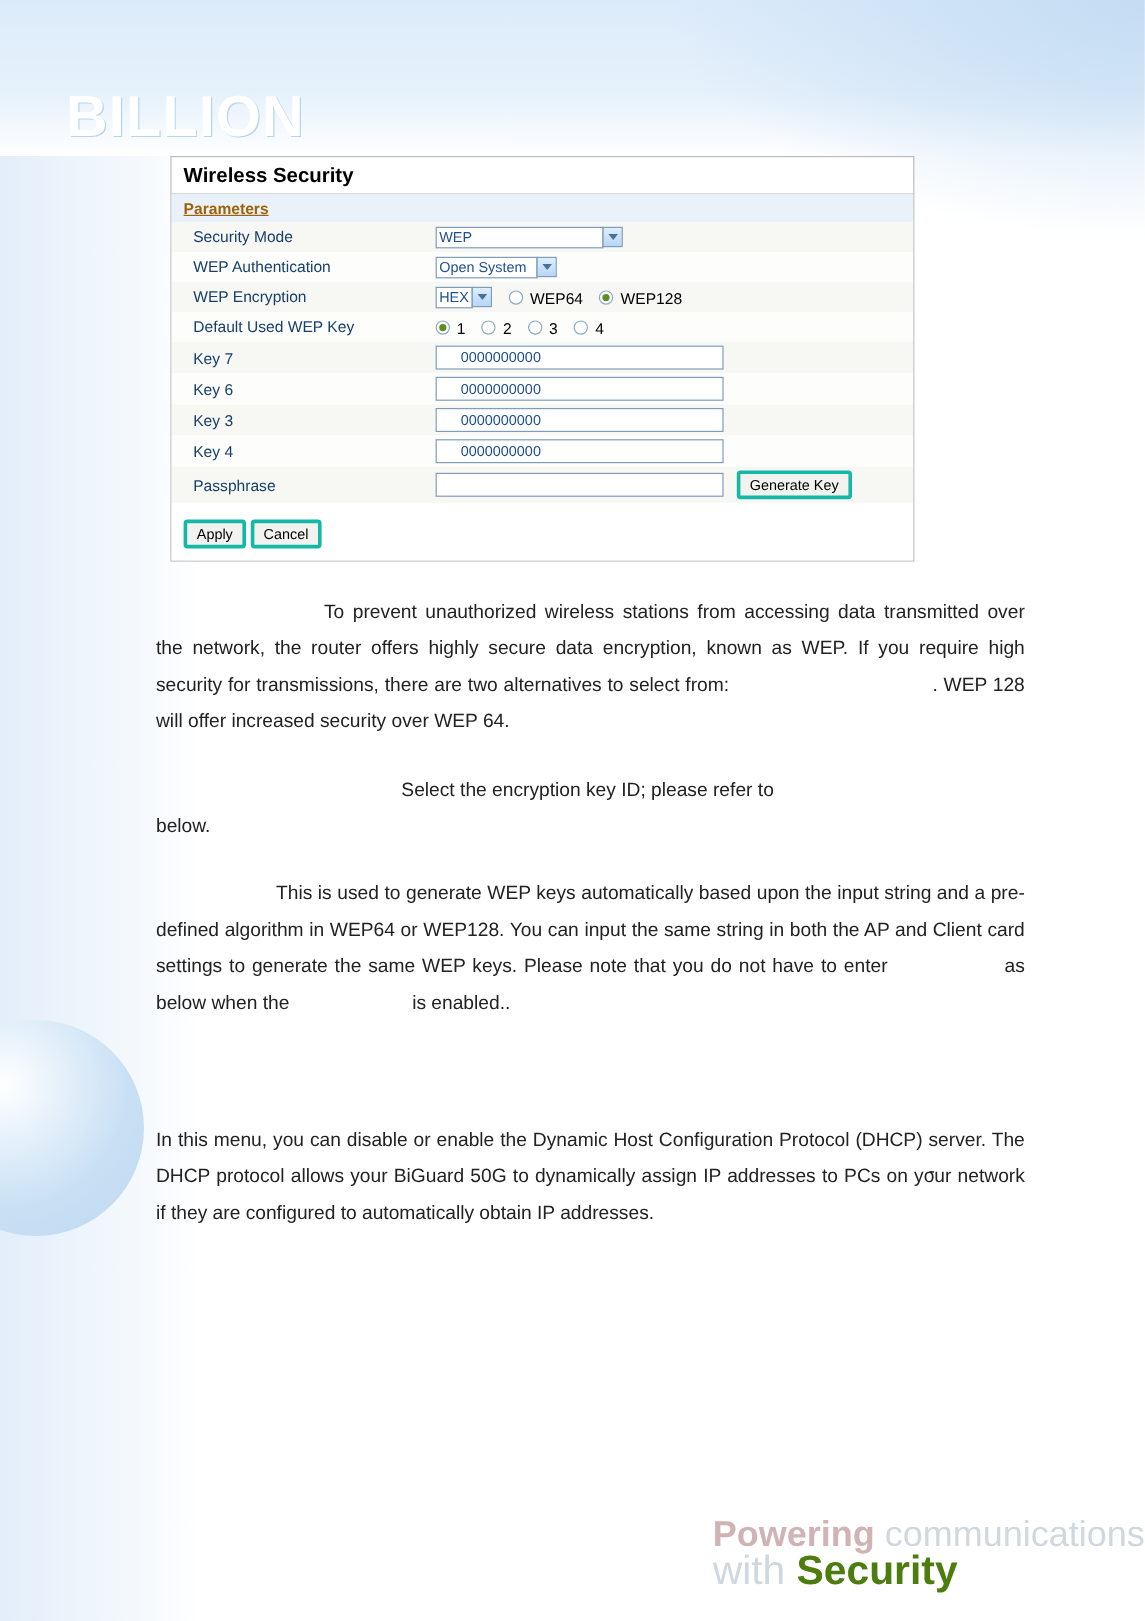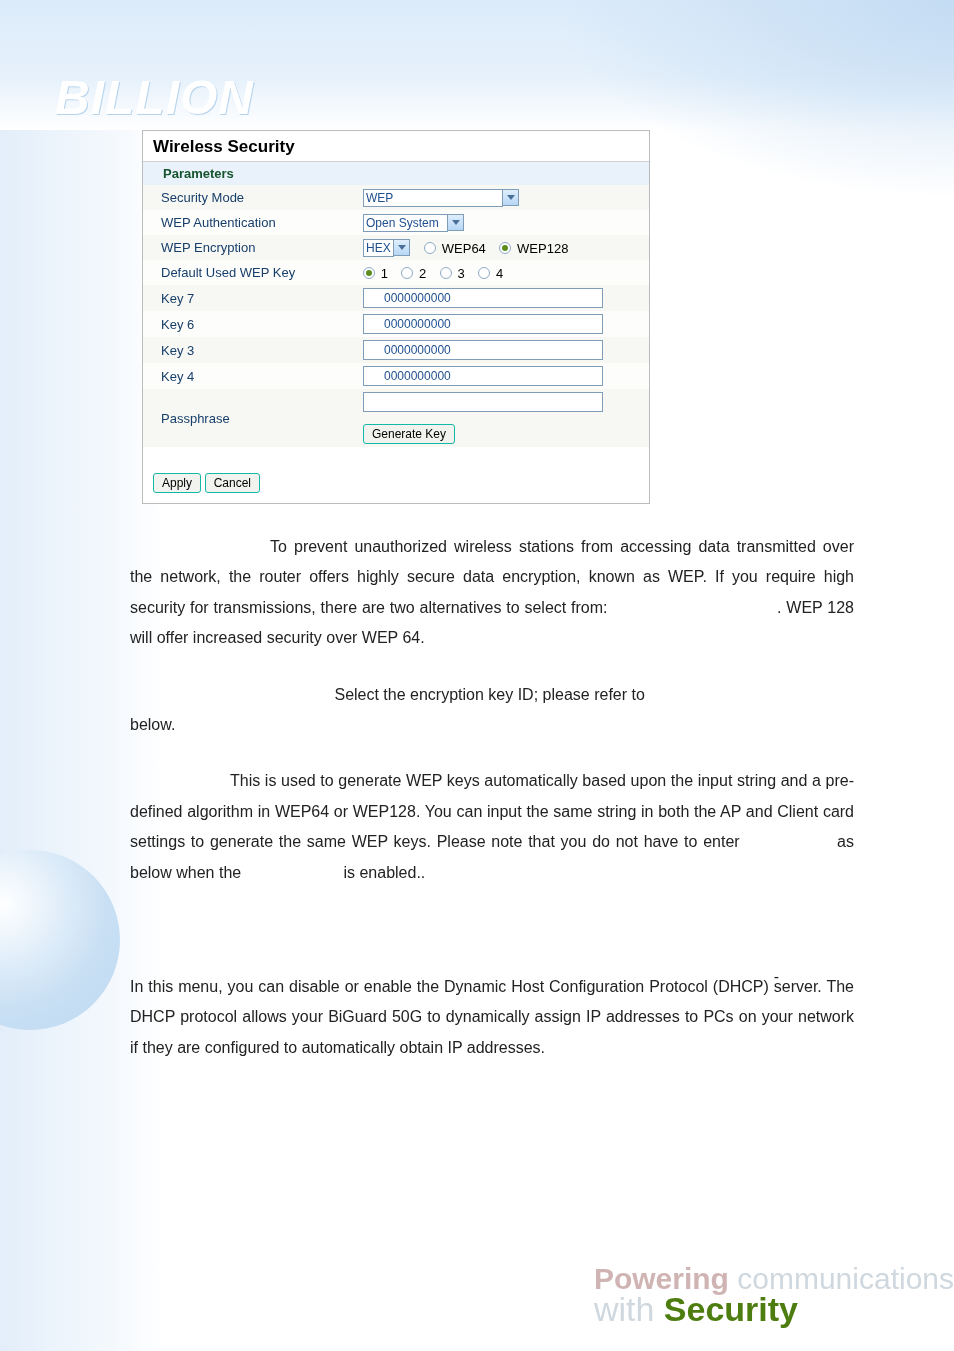--- a/index.html
+++ b/index.html
@@ -41,52 +41,52 @@
   }
   .logo {
     position: absolute;
     top: 70px; left: 55px;
     z-index: 2;
   }
   .logo-text {
     font-family: Arial, sans-serif;
     font-size: 48px;
     font-weight: 900;
-    font-style: italic;
     color: #fff;
     letter-spacing: 1px;
     text-shadow: 1px 1px 0 #b8d4ed;
   }
   .content {
     position: relative;
     z-index: 1;
     padding: 130px 100px 0 130px;
   }
   
   .panel {
     border: 1px solid #bcbcbc;
     background: #fff;
-    width: 508px;
+    width: 620px;
     margin-left: 12px;
     margin-top: 0;
     font-family: Tahoma, Arial, sans-serif;
     font-size: 13px;
   }
   .panel-title {
     padding: 6px 10px 4px;
     font-size: 17px;
     font-weight: 700;
     color: #000;
     border-bottom: 1px solid #d0d0d0;
   }
   .panel-subhdr {
-    padding: 4px 20px;
+    padding: 4px 10px;
     background: #e9f2fb;
-    color: #14532d;
+    color: #a16207;
     font-weight: 700;
+    text-decoration: underline;
   }
   .panel-body { padding: 0; }
   .row {
     display: flex;
     align-items: center;
   }
   .row:nth-child(odd) { background: #f7f7f4; }
   .row:nth-child(even) { background: #fdfdfc; }
   .row .lbl {
     width: 220px;
@@ -146,28 +146,27 @@
   .radio-label { margin-right: 10px; vertical-align: middle; }
   .txt {
     border: 1px solid #7f9db9;
     font-family: Tahoma, Arial, sans-serif;
     font-size: 12px;
     padding: 2px 20px;
     color: #205090;
     width: 240px;
   }
   .btn {
-    border: 1px solid #14b8a6;
+    border: 3px solid #14b8a6;
     background: #f2f2ef;
     font-family: Tahoma, Arial, sans-serif;
     font-size: 12px;
     padding: 2px 8px;
     border-radius: 3px;
     color: #000;
-    margin-top: 12px;
   }
   .btn.blue { color: #000000; }
   .panel-footer {
     padding: 14px 10px 10px;
     background: #fff;
   }
   
   .doc {
     margin-top: 28px;
     font-size: 16px;

